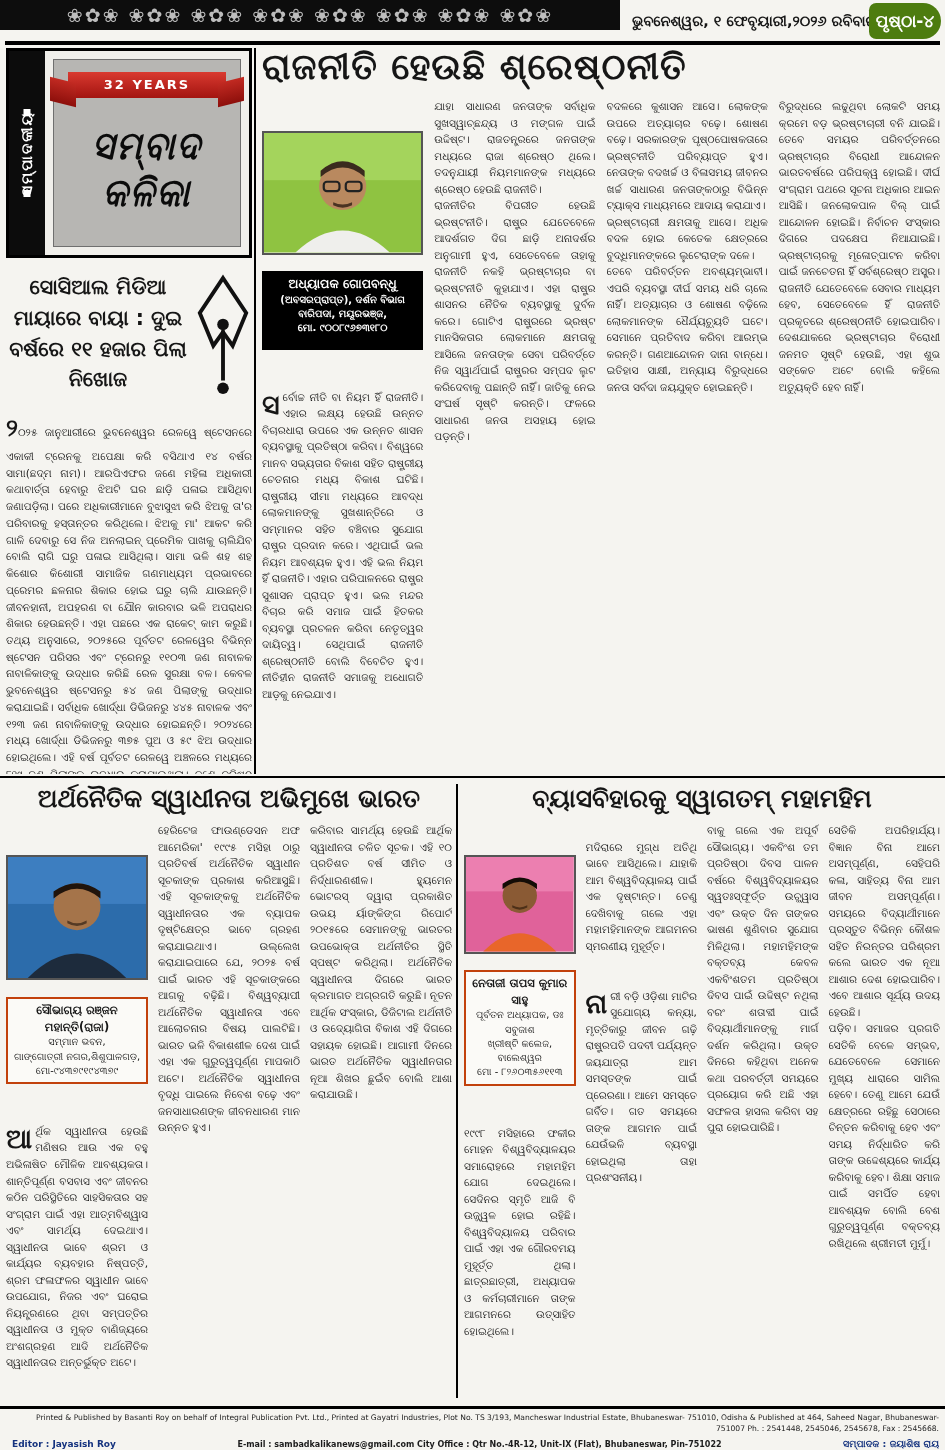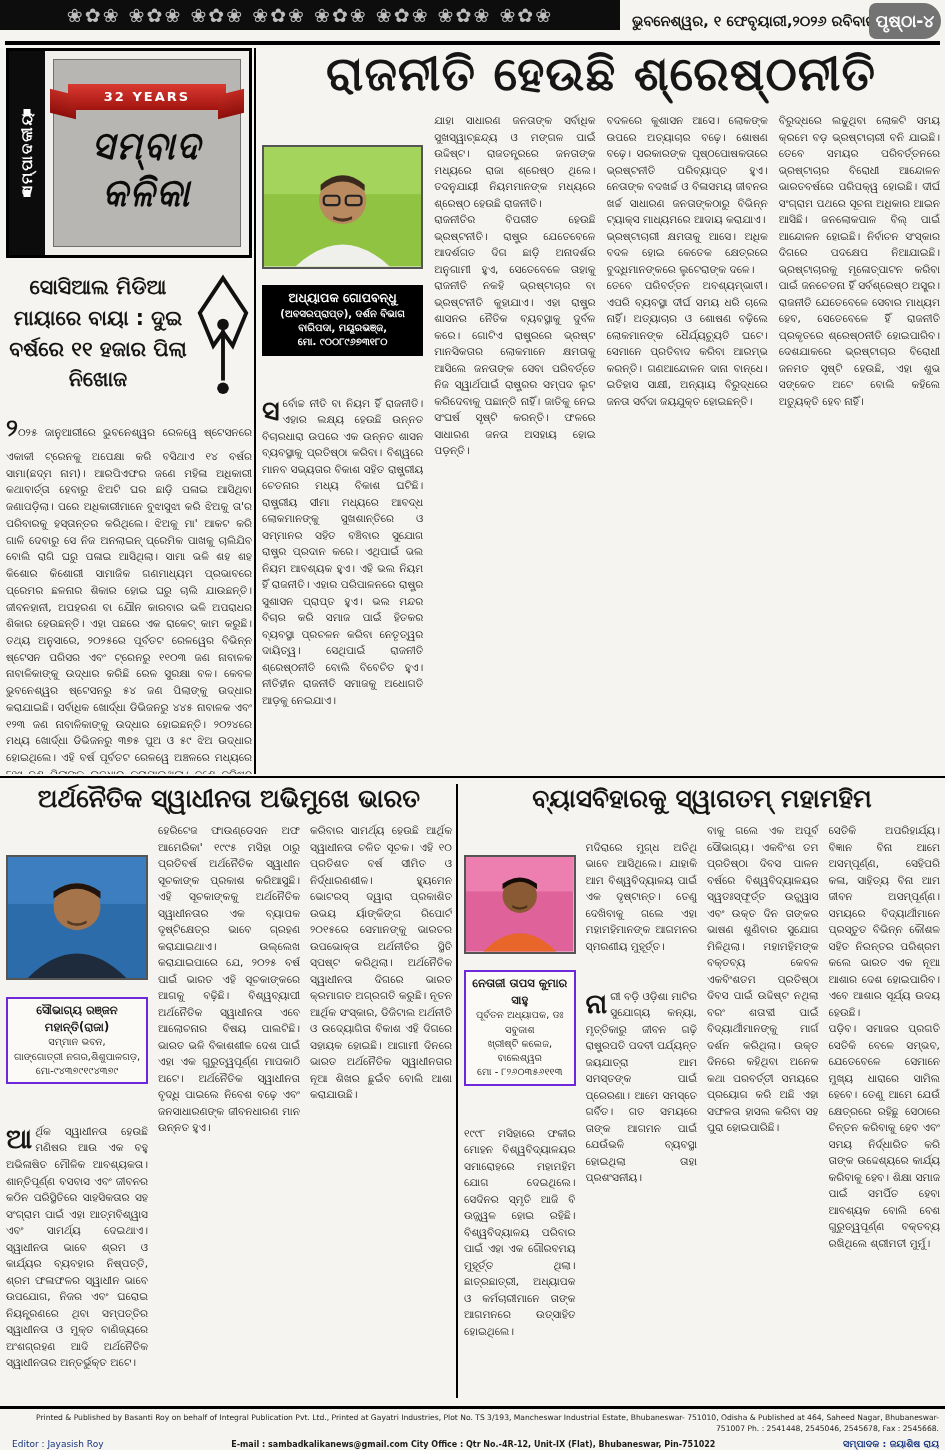--- a/index.html
+++ b/index.html
@@ -13,21 +13,21 @@
     position:absolute; left:0; top:8; width:620px; height:30px;
     background:#0d0d0d; color:#bdbdbd; font-size:19px; line-height:30px;
     letter-spacing:2px; text-align:center; overflow:hidden; white-space:nowrap;
   }
   .date-line {
     position:absolute; left:632px; top:13px; width:238px;
     font-weight:bold; font-size:14.5px; white-space:nowrap;
   }
   .page-badge {
     position:absolute; right:4px; top:3px; width:72px; height:36px;
-    background:#737373; color:#fff; border-radius:8px 20px 20px 8px;
+    background:#4d7c0f; color:#fff; border-radius:8px 20px 20px 8px;
     display:flex; align-items:center; justify-content:center;
     font-weight:bold; font-size:17px;
   }
   .top-rule { position:absolute; left:5px; top:41px; width:935px; height:4px; background:#000; }
 
   
   .editorial { position:absolute; left:6px; top:48px; width:246px; height:726px; overflow:hidden; }
   .masthead-box { display:flex; border:3px solid #000; height:210px; background:#f0efeb; }
   .vertical-strip {
     width:36px; background:#0c0c0c; color:#fff; display:flex;
@@ -37,21 +37,21 @@
     writing-mode:vertical-rl; transform:rotate(180deg);
     font-size:15px; font-weight:bold; letter-spacing:2px;
   }
   .vertical-strip i {
     position:absolute; width:7px; height:7px; background:#fff; left:50%;
     transform:translateX(-50%);
   }
   .vertical-strip i.sq-top { top:58px; } .vertical-strip i.sq-bot { bottom:58px; }
   .logo-panel { flex:1; margin:8px; background:#b7b6b3; border:1px solid #6f6f6f; position:relative; }
   .ribbon {
-    position:absolute; left:14px; right:14px; top:24px; height:26px;
+    position:absolute; left:14px; right:14px; top:12px; height:26px;
     background:linear-gradient(#d93a30,#a31410); color:#fff; text-align:center;
     line-height:26px; font-weight:bold; font-size:13px; letter-spacing:2px;
   }
   .ribbon:before, .ribbon:after {
     content:""; position:absolute; top:8px; width:26px; height:24px;
     background:linear-gradient(#c22a22,#8d0f0b);
   }
   .ribbon:before { left:-18px; transform:skewY(14deg); }
   .ribbon:after  { right:-18px; transform:skewY(-14deg); }
   .logo-script {
@@ -64,36 +64,36 @@
   .edit-headline { font-size:20.5px; font-weight:bold; line-height:1.5; }
   .edit-body {
     margin-top:10px; font-size:10.6px; line-height:1.58; text-align:justify;
     white-space:pre-line; overflow:hidden; height:376px;
   }
   .edit-body::first-letter { font-size:24px; font-weight:bold; }
   .vrule-main { position:absolute; left:254px; top:48px; width:2px; height:726px; background:#000; }
 
   
   .main-art { position:absolute; left:262px; top:46px; width:678px; height:728px; }
-  .main-headline { text-align:center; font-size:47px; font-weight:800; letter-spacing:1px; }
+  .main-headline { text-align:left; font-size:36px; font-weight:800; letter-spacing:1px; }
   .main-cols { display:flex; gap:11px; margin-top:10px; height:664px; overflow:hidden; }
   .ncol {
     flex:1; font-size:10.6px; line-height:1.56; text-align:justify;
     white-space:pre-line; overflow:hidden;
   }
   .photo-block { margin-bottom:6px; }
   .photo-frame { border:2px solid #555; display:block; width:100%; }
   .cap-black {
-    background:#000; color:#fff; padding:4px 5px 7px; text-align:center;
+    background:#000; color:#fff; padding:4px 5px 15px; text-align:center;
     white-space:normal; line-height:1.4;
   }
   .cap-black .cap-name { font-size:12.5px; font-weight:bold; display:block; }
   .cap-black .cap-sub  { font-size:10px; font-weight:bold; display:block; }
   .cap-white {
-    border:2px solid #6d28d9; background:#fbfaf7; padding:3px 4px 4px;
+    border:2px solid #c2410c; background:#fbfaf7; padding:3px 4px 4px;
     text-align:center; line-height:1.45; white-space:normal;
   }
   .cap-white .cap-name { font-size:11.5px; font-weight:bold; display:block; }
   .cap-white .cap-sub  { font-size:9.8px; display:block; }
   .dropcap::first-letter { float:left; font-size:27px; font-weight:bold; line-height:1; padding:2px 3px 0 0; }
 
   
   .mid-rule { position:absolute; left:0; top:776px; width:945px; height:2px; background:#000; }
 
   
@@ -101,21 +101,21 @@
   .br-art { position:absolute; left:464px; top:784px; width:476px; height:618px; }
   .bottom-headline { text-align:center; font-size:25px; font-weight:700; }
   .bottom-cols { display:flex; gap:10px; margin-top:8px; height:566px; overflow:hidden; }
   .vrule-bottom { position:absolute; left:456px; top:784px; width:2px; height:614px; background:#000; }
 
   
   .foot-rule { position:absolute; left:0; top:1406px; width:945px; height:3px; background:#000; }
   .footer { position:absolute; left:6px; top:1412px; width:933px; font-size:7.6px; color:#1c1c1c; }
   .foot-line1 { line-height:1.5;text-align:right; }
   .foot-line2 { display:flex; justify-content:space-between; margin-top:3px; align-items:baseline; }
-  .editor-en { font-weight:normal; color:#14327e; font-size:9px;padding-left:6px; }
+  .editor-en { font-weight:bold; color:#14327e; font-size:9px;padding-left:6px; }
   .email-city { font-size:8px; font-weight:bold; }
   .editor-or { font-weight:bold; color:#14327e; font-size:9.5px; }
 </style>
 </head>
 <body>
 
 <div class="page">
 
   <div class="flower-strip">❀✿❀ ❀✿❀ ❀✿❀ ❀✿❀ ❀✿❀ ❀✿❀ ❀✿❀ ❀✿❀</div>
   <div class="date-line">ଭୁବନେଶ୍ୱର, ୧ ଫେବୃୟାରୀ,୨୦୨୬ ରବିବାର</div>

